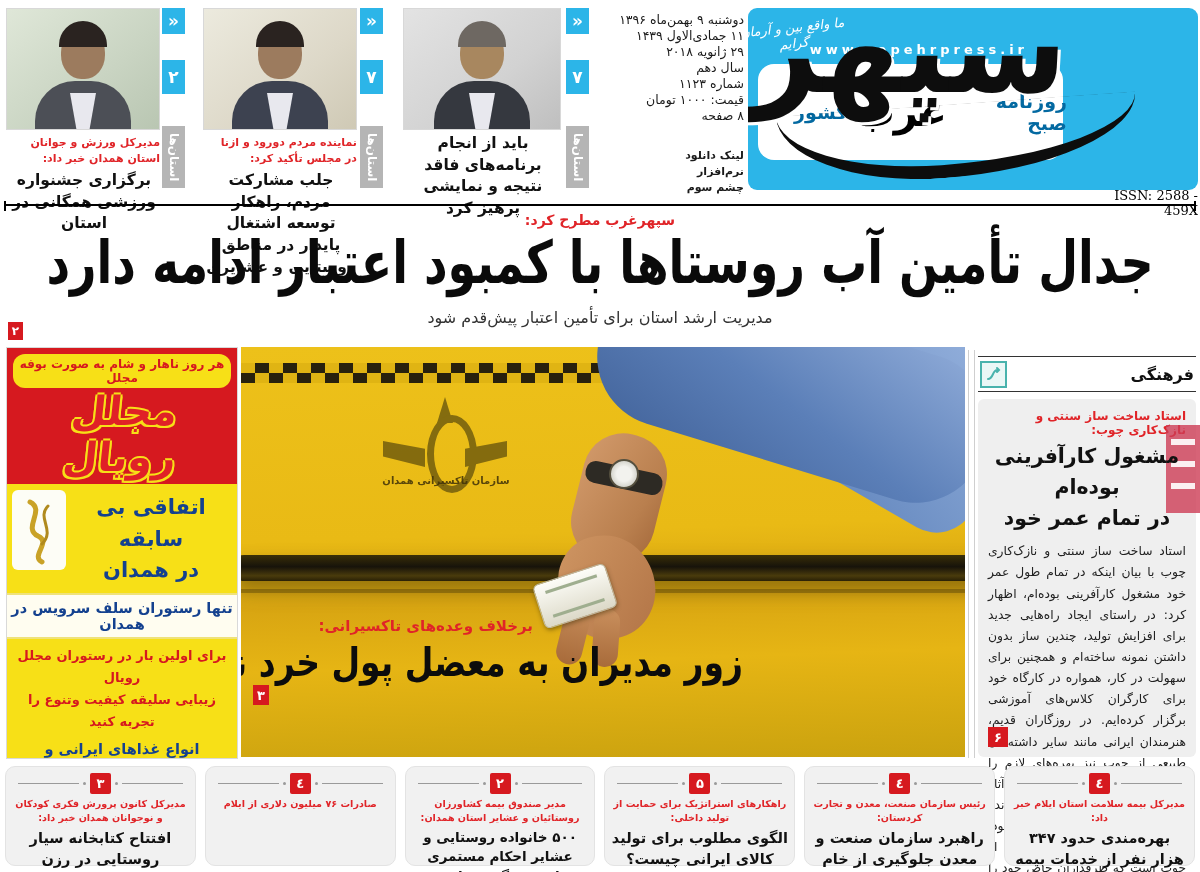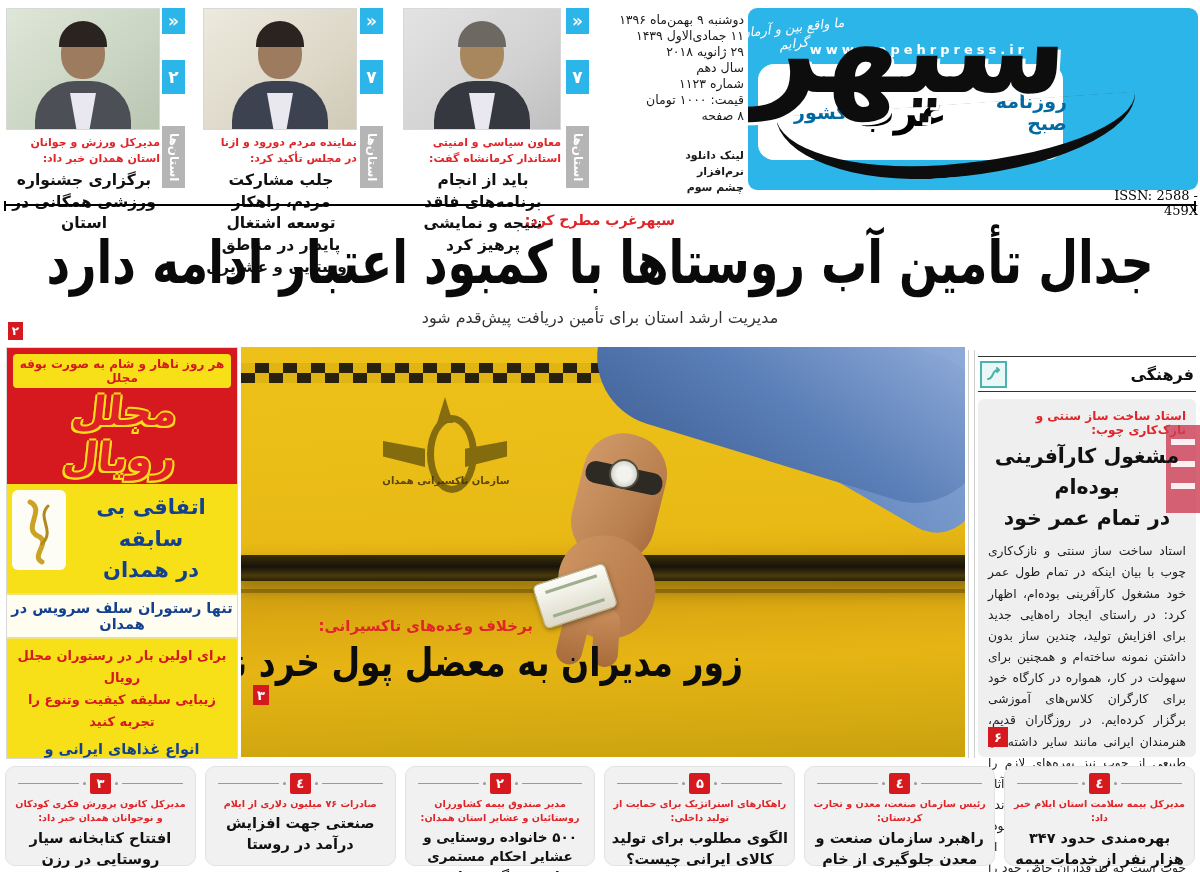--- a/index.html
+++ b/index.html
@@ -51,21 +51,21 @@
   .rule i{position:absolute;top:-5px;width:2px;height:10px;background:#000;}
   
   .lead-kicker{left:0;top:212px;width:100%;text-align:center;color:#e02428;font-size:14px;font-weight:bold;}
   .lead-headline{left:0;top:228px;width:100%;text-align:center;color:#0a0a0a;font-size:46px;font-weight:bold;
                  transform:scaleY(1.28);transform-origin:50% 0;letter-spacing:-1px;white-space:nowrap;}
   .lead-sub{left:0;top:308px;width:100%;text-align:center;color:#333;font-size:16px;font-weight:500;}
   .badge{background:#d6191f;color:#fff;font-weight:bold;display:flex;align-items:center;justify-content:center;}
   
   .ad{left:6px;top:347px;width:230px;height:410px;border:1px solid #d9d9d9;display:flex;flex-direction:column;overflow:hidden;}
   .ad-red{background:#d6191f;padding:6px 6px 4px;text-align:center;}
-  .ad-banner{background:#f7e017;border-radius:4px;color:#d6191f;font-weight:bold;font-size:12px;padding:3px 4px;}
+  .ad-banner{background:#f7e017;border-radius:12px;color:#d6191f;font-weight:bold;font-size:12px;padding:3px 4px;}
   .ad-title{color:#e02127;font-size:40px;font-weight:bold;line-height:1.15;transform:skewX(-6deg);
             text-shadow:-2px 0 #f7e017,2px 0 #f7e017,0 -2px #f7e017,0 2px #f7e017,2px 2px #f7e017,-2px 2px #f7e017;}
   .ad-yellow{background:#f7e017;flex:0 0 auto;position:relative;padding:8px 6px 6px 64px;text-align:center;}
   .ad-sub{color:#14418f;font-size:21px;font-weight:bold;line-height:1.5;}
   .ad-logo{position:absolute;left:5px;top:6px;width:54px;height:80px;background:#fdfdf6;border-radius:6px;}
   .ad-strip{background:#fffdf0;border-top:2px solid #efe27a;border-bottom:2px solid #efe27a;
             color:#14418f;font-size:14.5px;font-weight:bold;text-align:center;padding:5px 2px;}
   .ad-y2{background:#f7e017;text-align:center;padding:6px 4px;}
   .ad-redline{color:#d6191f;font-size:13px;font-weight:bold;line-height:1.7;}
   .ad-blueline{color:#14418f;font-size:14.5px;font-weight:bold;line-height:1.6;}
@@ -170,21 +170,20 @@
     <div class="tab-sec">استان‌ها</div>
   </div>
 
   <div class="abs" style="left:405px;top:8px;width:156px;">
     <div class="story-photo ph-bg3">
       <div class="ph-torso" style="background:#35383f;"></div>
         <div class="ph-head" style="background:#a8875f;"></div>
       <div class="ph-hair" style="background:#6e6862;"></div>
         <div class="ph-shirt"></div>
     </div>
-    <div class="story-kicker">معاون سیاسی و امنیتی استاندار کرمانشاه گفت:</div>
     <div class="story-headline">باید از انجام برنامه‌های فاقد نتیجه و نمایشی پرهیز کرد</div>
   </div>
   <div class="tabcol abs" style="left:566px;top:8px;">
     <div class="tab-chev">«</div>
     <div class="tab-num">۷</div>
     <div class="tab-sec">استان‌ها</div>
   </div>
 
   <div class="abs" style="left:600px;top:12px;width:144px;">
     <div class="info-line">دوشنبه ۹ بهمن‌ماه ۱۳۹۶</div>
@@ -215,21 +214,21 @@
   </div>
   <div class="issn abs">ISSN: 2588 - 459X</div>
 
   <div class="rule abs">
     <i style="left:0;"></i>
       <i style="right:0;"></i>
   </div>
 
   <div class="lead-kicker abs">سپهرغرب مطرح کرد:</div>
   <div class="lead-headline abs">جدال تأمین آب روستاها با کمبود اعتبار ادامه دارد</div>
-  <div class="lead-sub abs">مدیریت ارشد استان برای تأمین دریافت پیش‌قدم شود</div>
+  <div class="lead-sub abs">مدیریت ارشد استان برای تأمین اعتبار پیش‌قدم شود</div>
   <div class="badge abs" style="left:8px;top:322px;width:15px;height:18px;font-size:12px;">۲</div>
 
   <div class="ad abs">
     <div class="ad-red">
       <div class="ad-banner">هر روز ناهار و شام به صورت بوفه مجلل</div>
       <div class="ad-title">مجلل رویال</div>
     </div>
     <div class="ad-yellow">
       <div class="ad-logo">
         <svg width="54" height="80" viewBox="0 0 54 80">
@@ -320,21 +319,20 @@
 
     <div class="brief">
       <div class="brief-top">
           <div class="ln"></div>
           <div class="dot"></div>
         <div class="badge brief-badge">٤</div>
         <div class="dot"></div>
           <div class="ln"></div>
         </div>
       <div class="brief-kicker">صادرات ۷۶ میلیون دلاری از ایلام</div>
-      <div class="brief-headline">صنعتی جهت افزایش درآمد در روستا</div>
     </div>
 
     <div class="brief">
       <div class="brief-top">
           <div class="ln"></div>
           <div class="dot"></div>
         <div class="badge brief-badge">۲</div>
         <div class="dot"></div>
           <div class="ln"></div>
         </div>

